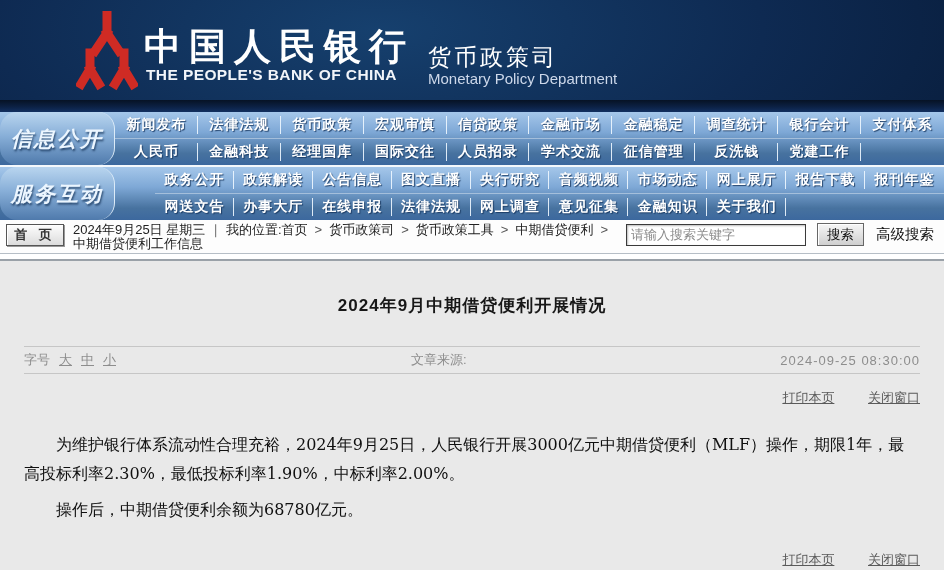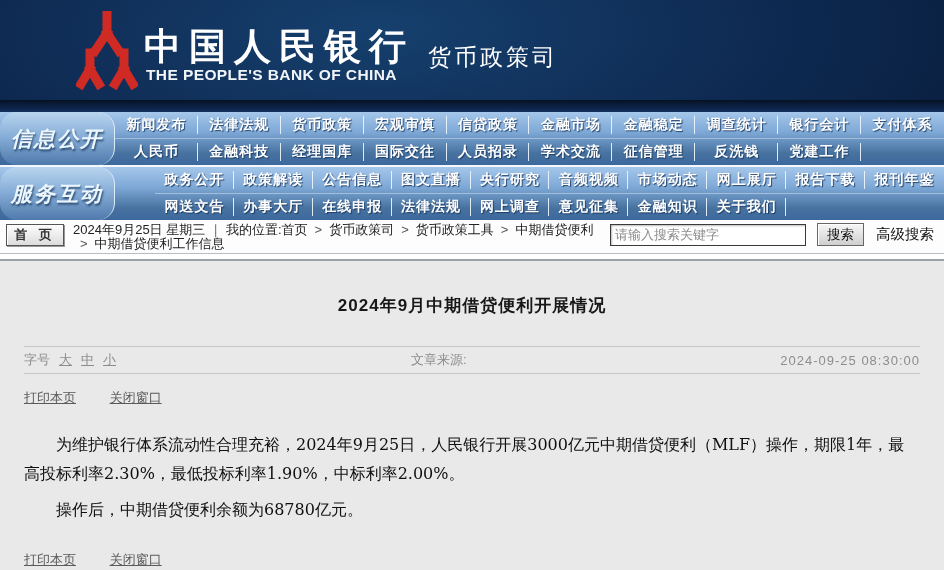--- a/index.html
+++ b/index.html
@@ -44,40 +44,40 @@
     border-bottom:1px solid #b6bec6; min-height:30px; }
   .home-btn { flex:none; margin-top:1px; width:58px; height:22px; font-weight:bold; font-size:13px; color:#333;
     letter-spacing:4px; text-align:center; line-height:19px;
     background:linear-gradient(180deg,#fdfdfd,#dcdcdc); border:1px solid #555;
     box-shadow:inset 1px 1px 0 #fff, 1px 1px 0 #999; cursor:pointer; }
   .crumb-text { margin-left:9px; font-size:13px; color:#222; line-height:14px; max-width:600px; }
   .crumb-text .sep { color:#444; padding:0 4px; }
   .crumb-text .arrow { color:#555; padding:0 7px; }
   .crumb-text a { color:#222; text-decoration:none; cursor:pointer; }
   .search-area { margin-left:auto; display:flex; align-items:center; flex:none; padding-right:4px; }
-  .search-input { width:196px; height:22px; border:1px solid #3a3a3a; box-shadow:inset 1px 1px 2px #bbb;
+  .search-input { width:180px; height:22px; border:1px solid #3a3a3a; box-shadow:inset 1px 1px 2px #bbb;
     font-size:13px; padding:0 4px; color:#333; }
   .search-input::placeholder { color:#8b8b8b; }
   .search-btn { margin-left:11px; height:23px; padding:0 9px; font-size:13.5px; color:#111;
     background:linear-gradient(180deg,#f6f6f6,#cfcfcf); border:1px solid #666;
     box-shadow:inset 1px 1px 0 #fff; cursor:pointer; }
   .adv-search { margin-left:12px; font-size:14.5px; color:#111; cursor:pointer; text-decoration:none; }
 
   .band { height:7px; background:#fff; border-bottom:2px solid #9aa1a8; }
 
   
   .content { flex:1; background:#e9e9e9; padding:0 24px; font-size:13px; }
   .art-title { padding-top:33px; text-align:center; font-size:17px; font-weight:bold; color:#171717; letter-spacing:1px; }
   .meta-row { margin-top:29px; border-top:1px solid #c6c6c6; border-bottom:1px solid #c6c6c6;
     height:28px; display:flex; align-items:center; color:#8d8d8d; font-size:13px; }
   .meta-left { display:flex; align-items:center; }
   .meta-left .fs-link { margin-left:9px; text-decoration:underline; color:#8d8d8d; cursor:pointer; }
   .meta-source { margin-left:295px; }
   .meta-date { margin-left:auto; letter-spacing:1px; }
-  .action-row { margin-top:15px; }
+  .action-row { margin-top:15px; text-align:right; }
   .action-row a { color:#5a5a5a; font-size:13px; text-decoration:underline; cursor:pointer; }
   .action-row a + a { margin-left:30px; }
   .art-body { margin-top:23px; font-family:"DejaVu Serif","Liberation Serif",serif; }
   .art-body p { font-size:16px; line-height:29px; color:#101010; text-indent:2em; }
   .art-body p + p { margin-top:7px; }
   .action-row.bottom { margin-top:27px; }
 </style>
 </head>
 <body>
 
@@ -87,20 +87,21 @@
     <svg class="logo" viewBox="0 0 62 80">
       <g stroke="#cf2b24" stroke-width="9" fill="none" stroke-linecap="square">
         <path d="M31 4 L31 22 M31 22 L19 40 M31 22 L43 40"></path>
         <path d="M14 42 L14 58 M14 58 L5 73 M14 58 L23 73"></path>
         <path d="M48 42 L48 58 M48 58 L39 73 M48 58 L57 73"></path>
       </g>
     </svg>
     <div class="bank-cn">中国人民银行</div>
     <div class="bank-en">THE PEOPLE'S BANK OF CHINA</div>
     <div class="dept-cn">货币政策司</div>
+    <div class="dept-en">Monetary Policy Department</div>
   </div>
 
   <div class="nav" id="nav-root">
       <div class="nav-block">
         <div class="nav-tab">信息公开</div>
         <div class="nav-rows">
           <div class="nav-row">
             <div class="nav-cell">新闻发布</div>
             <div class="nav-cell">法律法规</div>
             <div class="nav-cell">货币政策</div>

